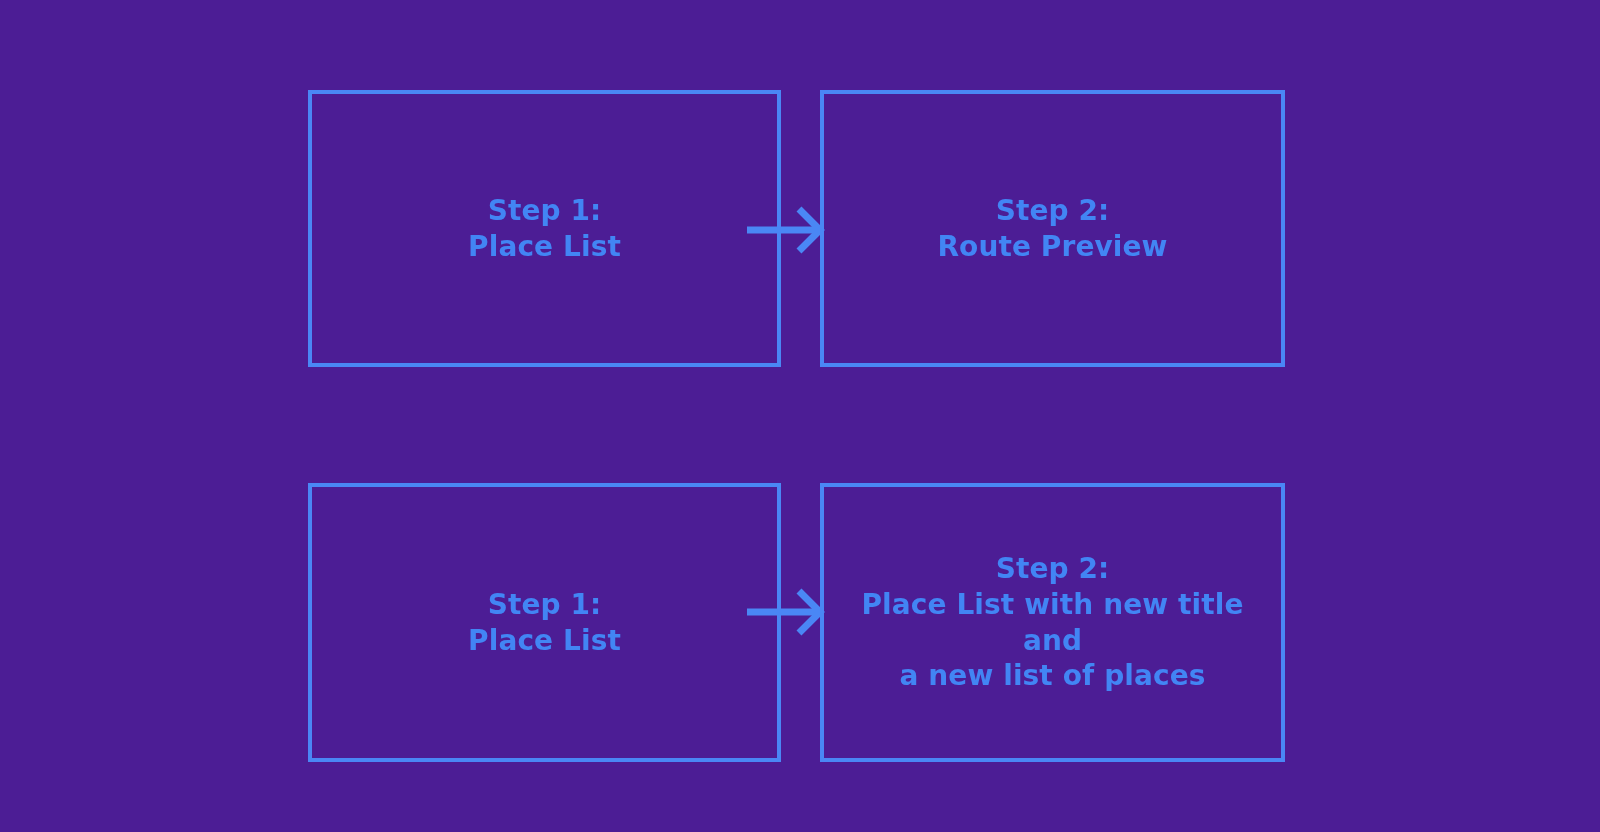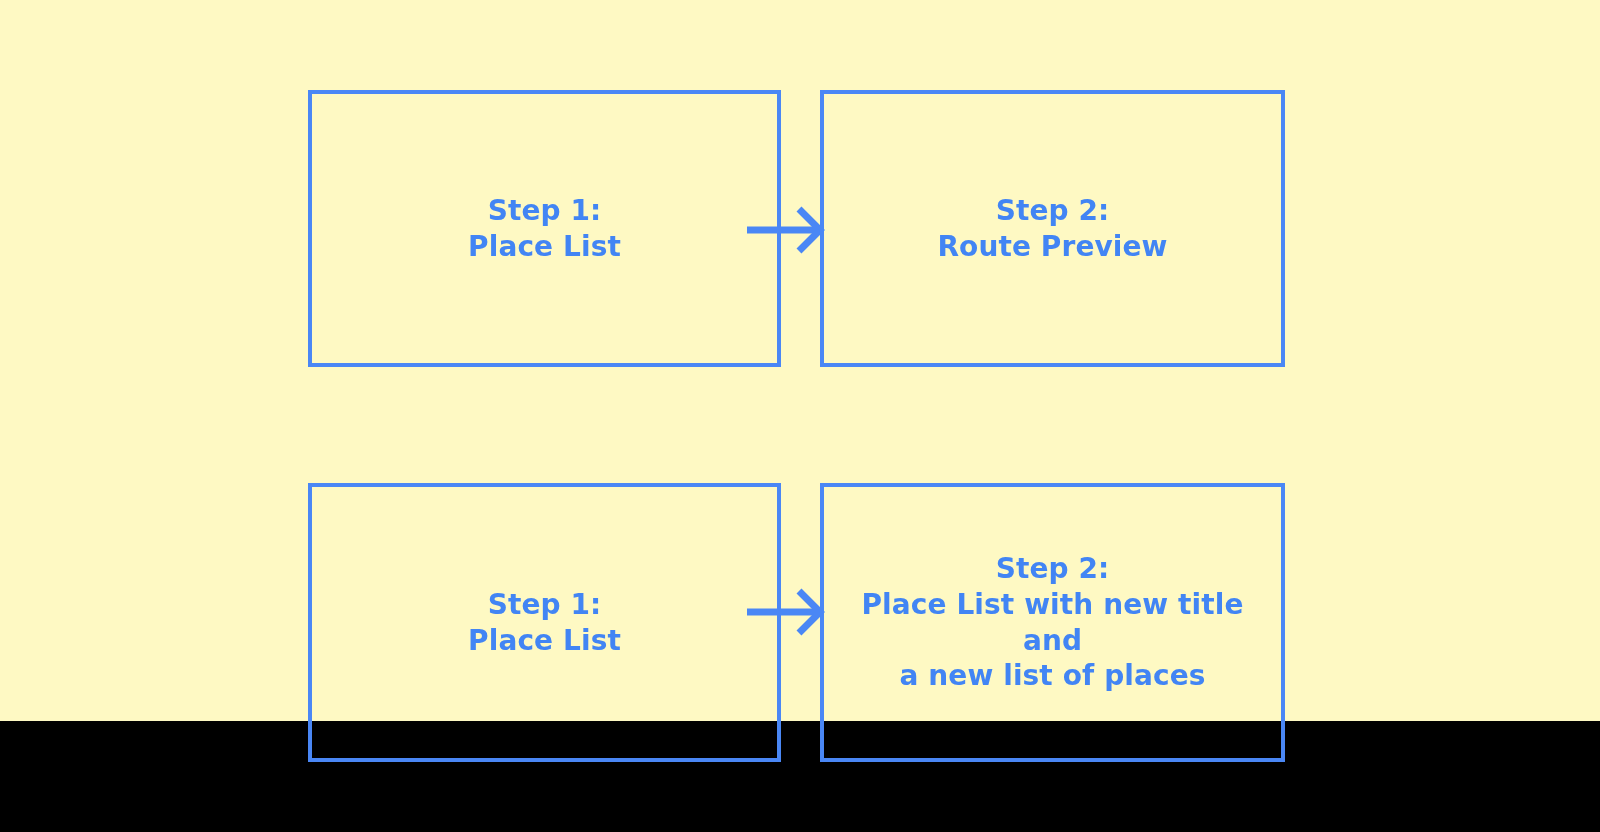--- a/index.html
+++ b/index.html
@@ -10,22 +10,22 @@
   }
   body {
     width: 1600px;
     height: 832px;
     overflow: hidden;
     font-family: "DejaVu Sans", "Liberation Sans", sans-serif;
   }
   #canvas {
     position: relative;
     width: 1600px;
-    height: 721px;
-    background: #fef9c3;
+    height: 832px;
+    background: #4c1d95;
   }
   .step-box {
     position: absolute;
     box-sizing: border-box;
     border: 4px solid #4a87f5;
     background: transparent;
     display: flex;
     align-items: center;
     justify-content: center;
     text-align: center;

